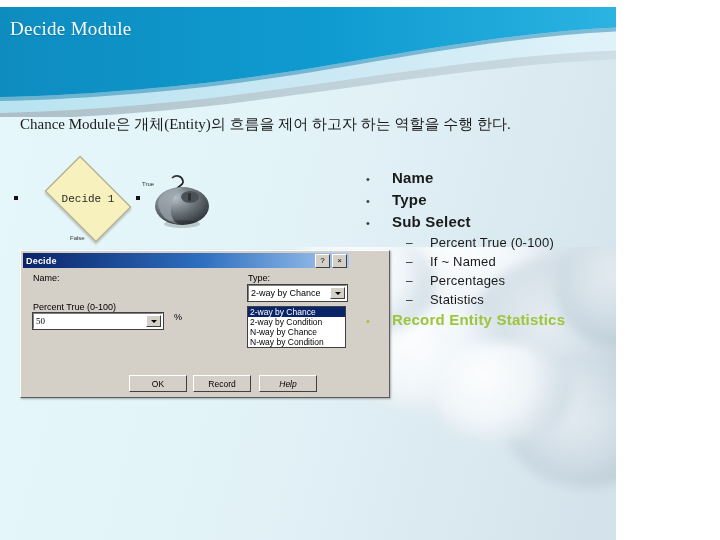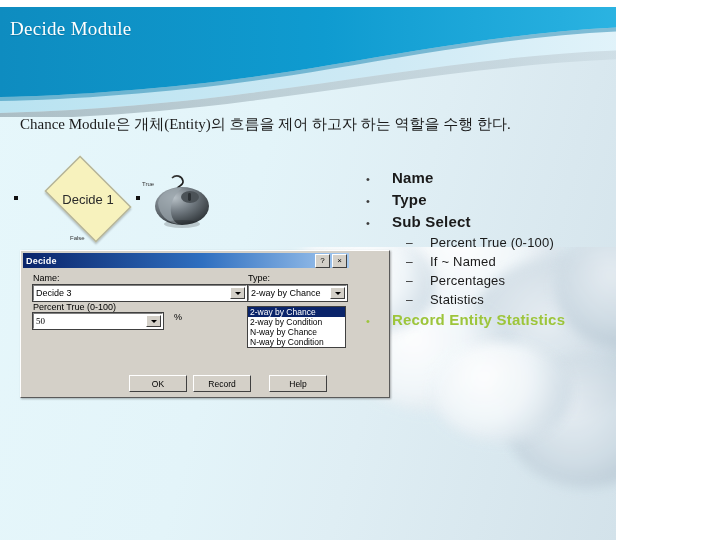--- a/index.html
+++ b/index.html
@@ -98,23 +98,23 @@
     border: 2px solid #b3b39a;
     transform: rotate(45deg) scale(.70,.70);
     box-shadow: 2px 2px 3px rgba(0,0,0,.22);
   }
   #diamond-label {
     position: absolute;
     inset: 0;
     display: flex;
     align-items: center;
     justify-content: center;
-    font-size: 13px;
+    font-size: 11px;
     color: #2a2a2a;
-    font-family: Liberation Sans, sans-serif;
+    font-family: Liberation Mono, monospace;
   }
   .branch-label {
     position: absolute;
     font-size: 6px;
     color: #333;
     font-family: "Liberation Sans", sans-serif;
     white-space: nowrap;
   }
   #mouse {
     position: absolute;
@@ -394,26 +394,20 @@
   <div id="dialog">
     <div id="dlg-titlebar">
       <span id="dlg-title">Decide</span>
       <span id="dlg-titlebuttons">
         <span class="titlebtn">?</span>
         <span class="titlebtn">×</span>
       </span>
     </div>
 
     <span class="dlg-label" style="left:12px; top:22px;">Name:</span>
-    <div class="dlg-combo" style="left:12px; top:34px; width:212px; height:14px;">
-      <span class="val">Decide 3</span>
-      <span class="combo-arrow">
-          <i></i>
-        </span>
-    </div>
 
     <span class="dlg-label" style="left:12px; top:51px;">Percent True (0-100)</span>
     <div class="dlg-combo" style="left:12px; top:62px; width:128px; height:14px;font-family:Liberation Serif, serif;">
       <span class="val">50</span>
       <span class="combo-arrow">
           <i></i>
         </span>
     </div>
     <span id="pct-sign">%</span>
 
@@ -427,21 +421,21 @@
 
     <ul id="type-list">
       <li class="sel">2-way by Chance</li>
       <li>2-way by Condition</li>
       <li>N-way by Chance</li>
       <li>N-way by Condition</li>
     </ul>
 
     <div class="dlg-btn" style="left:108px; top:124px; width:56px;">OK</div>
     <div class="dlg-btn" style="left:172px; top:124px; width:56px;">Record</div>
-    <div class="dlg-btn" style="left:248px; top:124px; width:56px;">Help</div>
+    <div class="dlg-btn" style="left:238px; top:124px; width:56px;font-style:italic;">Help</div>
   </div>
 
   <div id="bullets">
 
     <div class="lvl1">
       <span class="mk">•</span>
       <span class="tx">Name</span>
     </div>
 
     <div class="lvl1">

